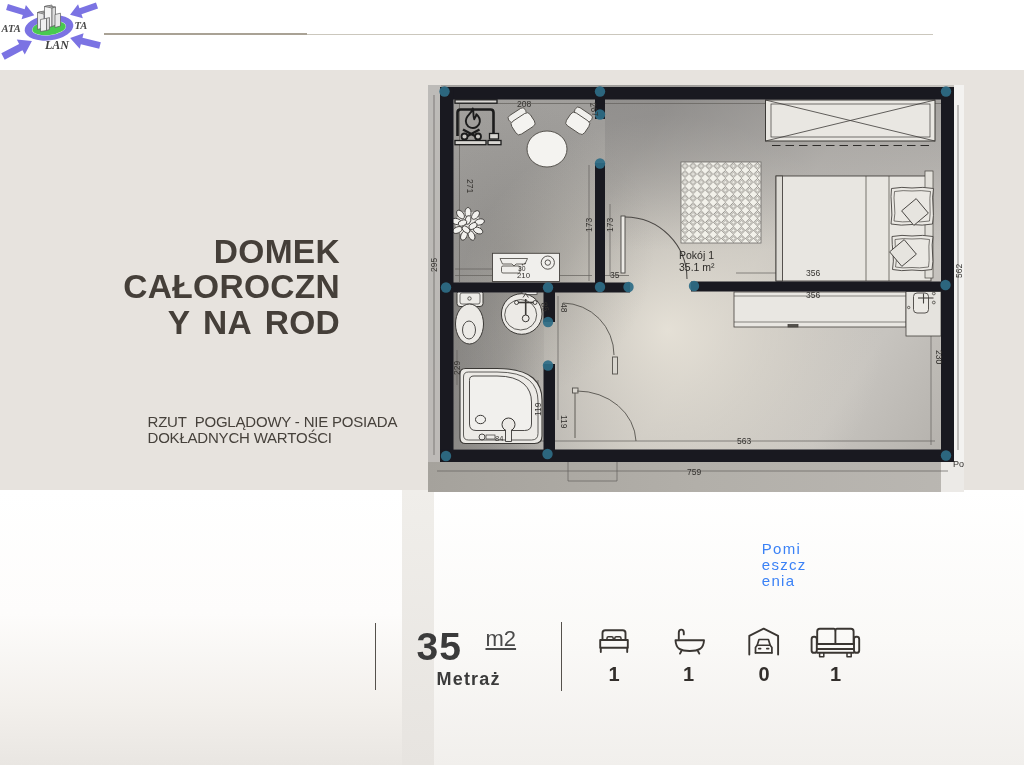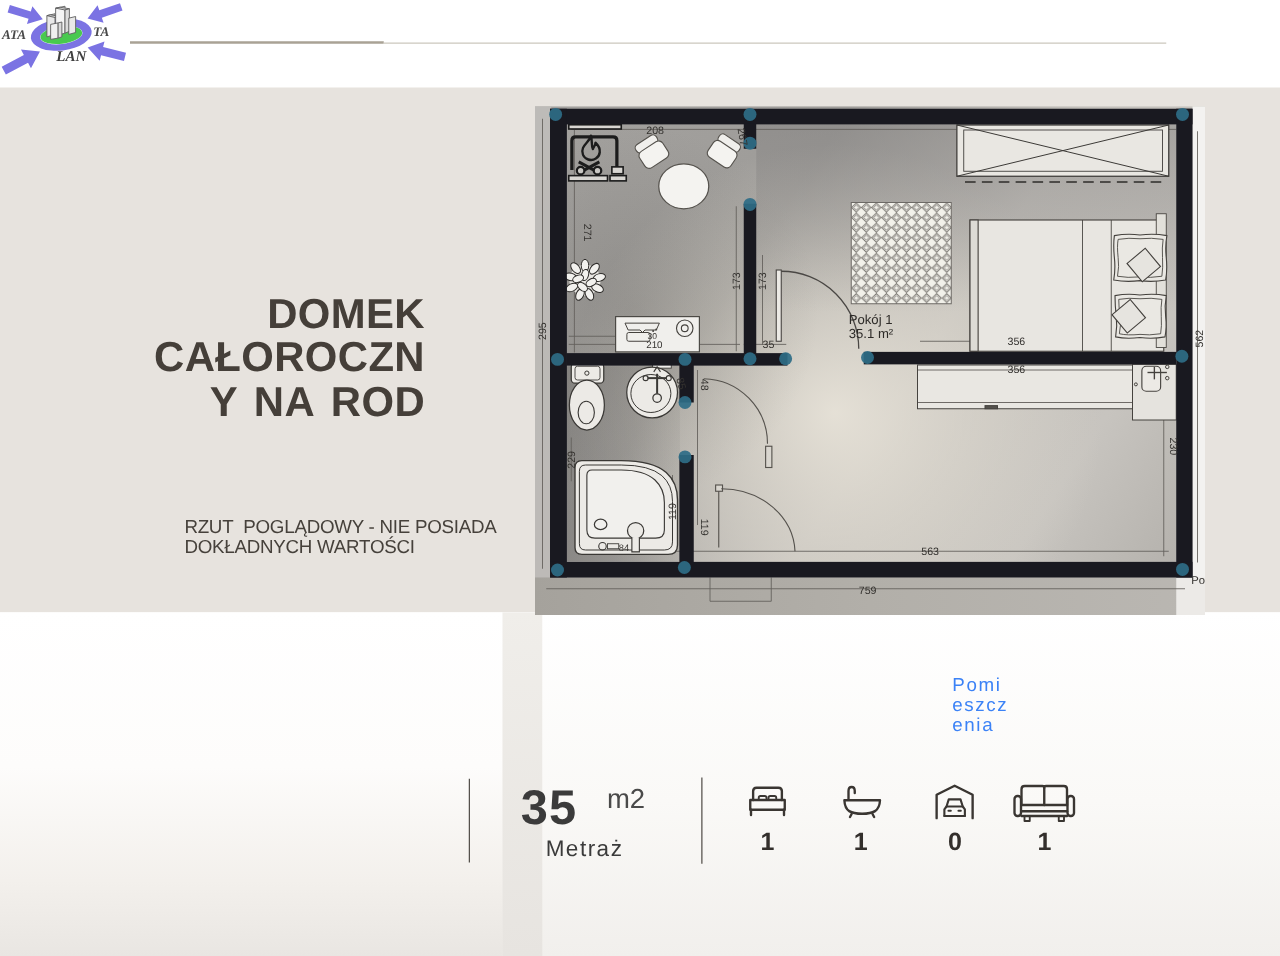--- a/index.html
+++ b/index.html
@@ -367,23 +367,23 @@
     </g>
 
     <text x="679" y="259" font-family="Liberation Sans, sans-serif" font-size="10.5" fill="#2c2a27">Pokój 1</text>
     <text x="679" y="270.5" font-family="Liberation Sans, sans-serif" font-size="10.5" fill="#2c2a27">35.1 m²</text>
   </svg>
 
   <div class="abs" style="left:375px;top:623px;width:1px;height:67px;background:#55514c;"></div>
 
   <div class="abs" style="left:416.5px;top:624.5px;font-size:39px;font-weight:bold;letter-spacing:1px;color:#3b3b3b;">35</div>
 
-  <div class="abs" style="left:485.5px;top:625.5px;font-size:22px;color:#4a4a4a;">m2</div>
-
-  <div class="abs" style="left:436.5px;top:669px;font-size:18px;letter-spacing:1.2px;color:#3b3b3b;">Metraż</div>
+  <div class="abs" style="left:485.5px;top:625.5px;font-size:22px;color:#4a4a4a;text-decoration:underline;">m2</div>
+
+  <div class="abs" style="left:436.5px;top:669px;font-size:18px;letter-spacing:1.2px;color:#3b3b3b;font-weight:bold;">Metraż</div>
 
   <div class="abs" style="left:561px;top:622px;width:1px;height:69px;background:#55514c;"></div>
 
   <div class="abs" style="left:741.8px;top:540.5px;font-size:15px;line-height:16.4px;letter-spacing:1.3px;color:#3b82f6;margin-left:20px;">Pomi<br>eszcz<br>enia</div>
 
   <svg class="abs" style="left:588px;top:618px;" width="290" height="45" viewBox="588 618 290 45">
 
     <g stroke="#3a3632" stroke-width="1.9" fill="none" stroke-linecap="round" stroke-linejoin="round">
       <path d="M602.5 640 L602.5 633 Q602.5 630.2 605.3 630.2 L622.7 630.2 Q625.5 630.2 625.5 633 L625.5 640"></path>
       <path d="M607 640 L607 638.2 Q607 636.8 608.4 636.8 L611.8 636.8 Q613.2 636.8 613.2 638.2 L613.2 640" stroke-width="1.5"></path>

